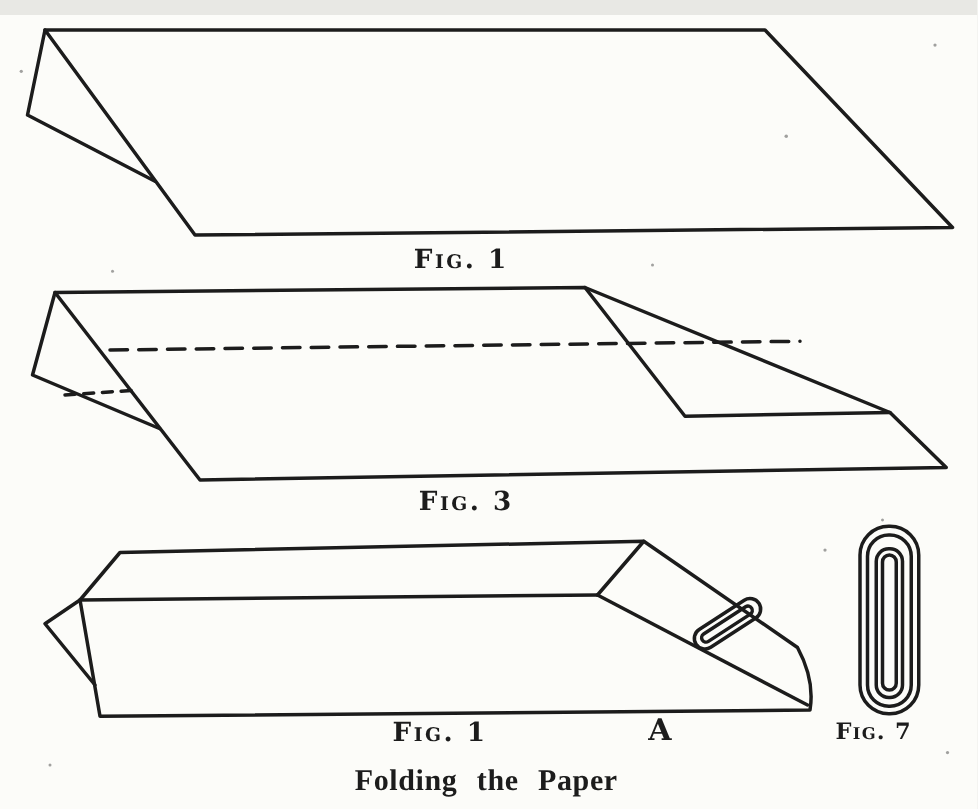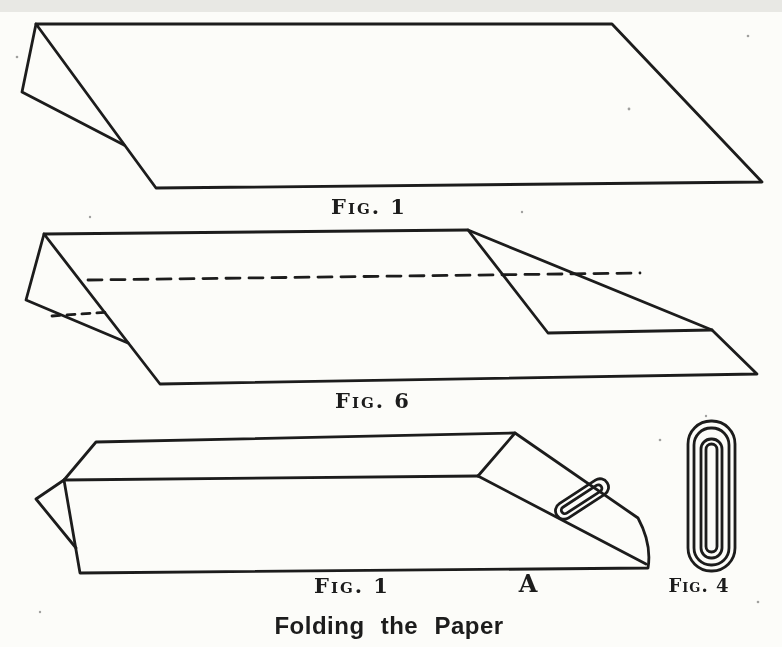--- a/index.html
+++ b/index.html
@@ -36,21 +36,21 @@
     position:absolute;
     transform:translateX(-50%);
     font-family:"DejaVu Serif", serif;
     font-weight:600;
     font-size:24px;
     color:var(--ink);
   }
   .caption {
     position:absolute;
     transform:translateX(-50%);
-    font-family:Liberation Sans, sans-serif;
+    font-family:Liberation Serif, serif;
     font-weight:700;
     font-size:24px;
     letter-spacing:0.5px;
     word-spacing:9px;
     color:var(--ink);
     white-space:nowrap;
   }
 </style>
 </head>
 <body>
@@ -99,23 +99,23 @@
       <circle cx="522" cy="200" r="1.2"></circle>
       <circle cx="660" cy="428" r="1.3"></circle>
       <circle cx="706" cy="404" r="1.2"></circle>
       <circle cx="758" cy="590" r="1.3"></circle>
       <circle cx="40" cy="600" r="1.2"></circle>
     </g>
   </svg>
 
   <div class="fig-label" style="left:369px; top:182px;">Fig. 1</div>
 
-  <div class="fig-label" style="left:373px; top:376px;">Fig. 6</div>
+  <div class="fig-label" style="left:373px; top:376px;">Fig. 3</div>
 
   <div class="fig-label" style="left:352px; top:561px;">Fig. 1</div>
 
   <div class="point-label" style="left:528px; top:557px;">A</div>
 
-  <div class="fig-label small" style="left:699px; top:563px;">Fig. 4</div>
+  <div class="fig-label small" style="left:699px; top:563px;">Fig. 7</div>
 
   <div class="caption" style="left:389px; top:600px;">Folding the Paper</div>
 
 </div>
 
 </body></html>

